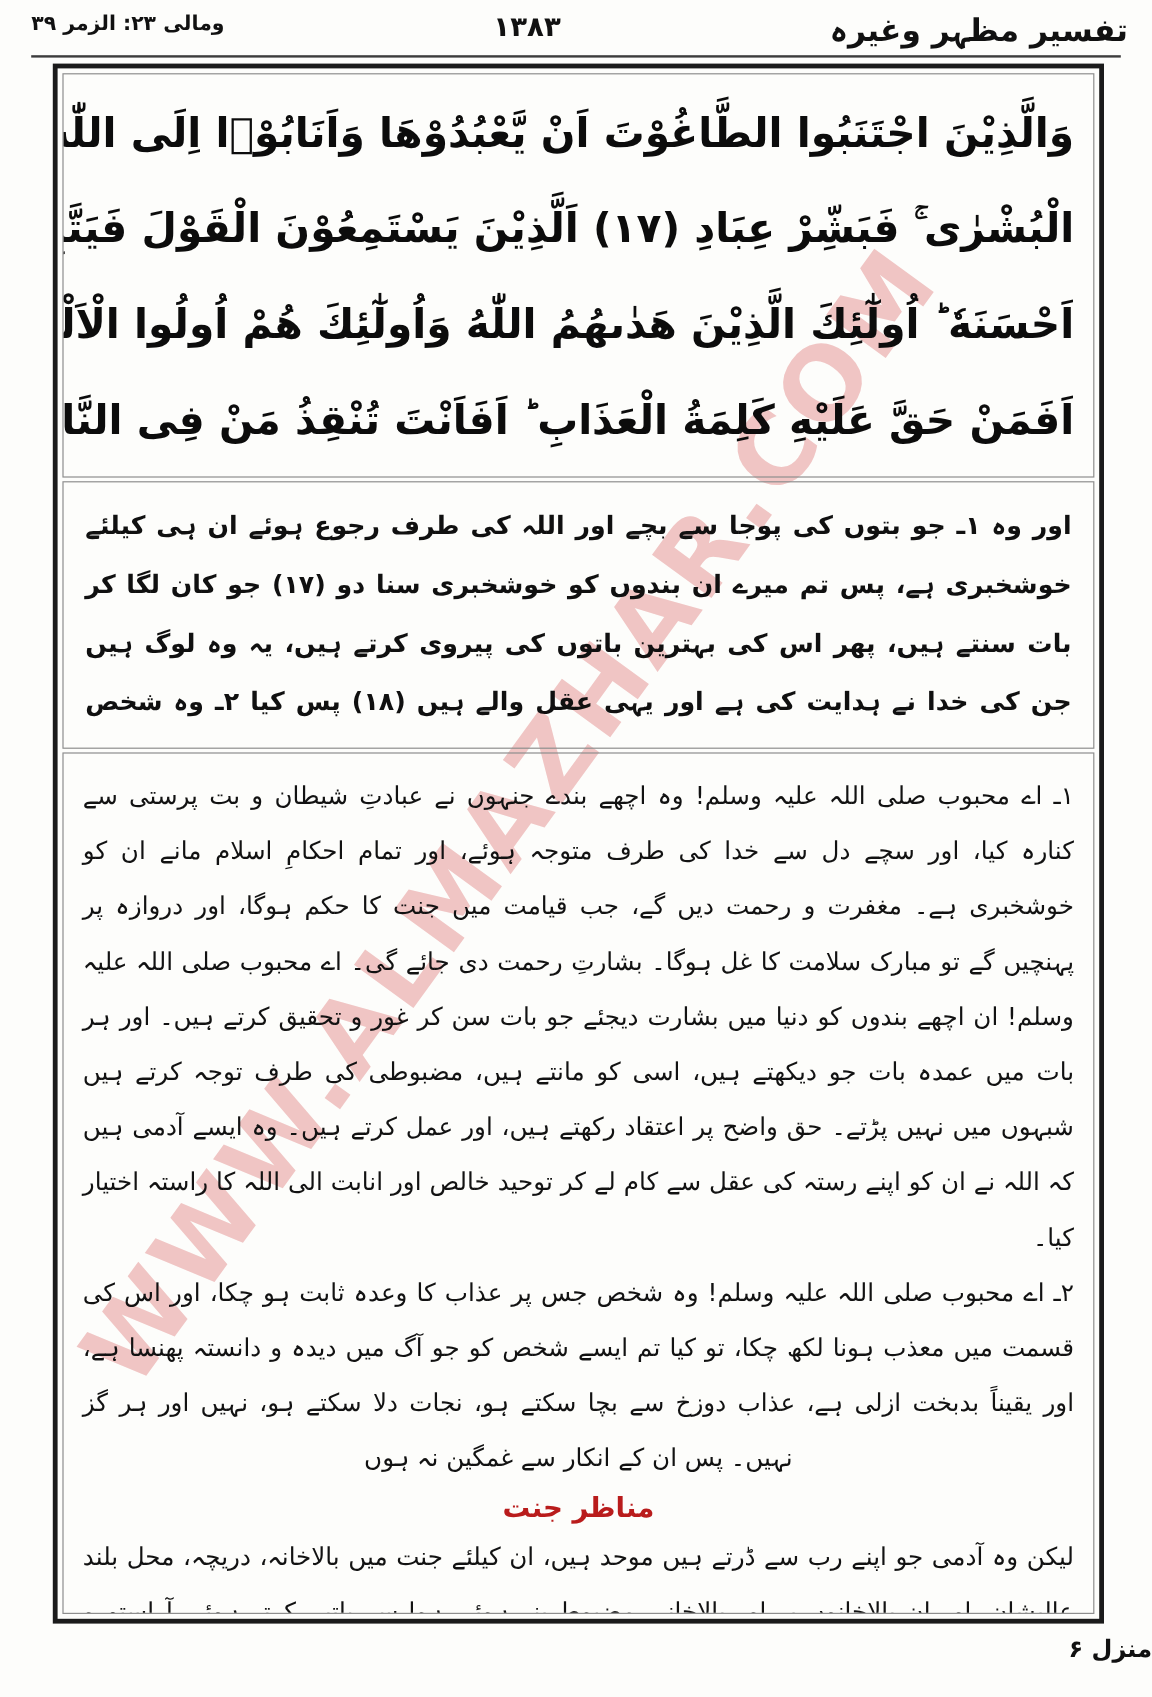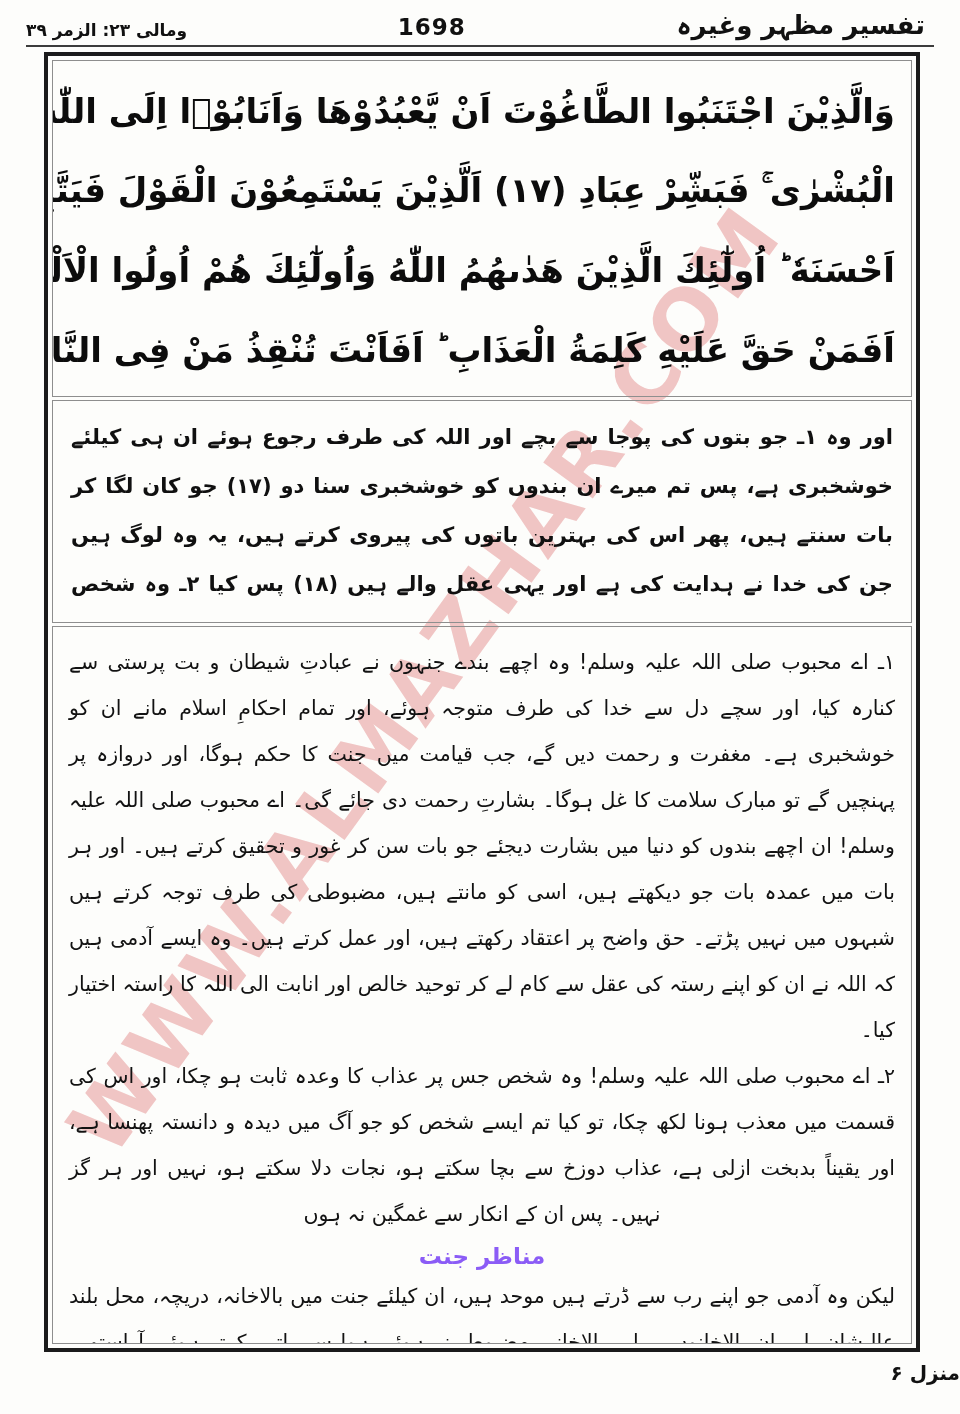--- a/index.html
+++ b/index.html
@@ -24,23 +24,23 @@
     z-index:0;
     pointer-events:none;
     font-family:"DejaVu Sans", sans-serif;
   }
   .layer{position:relative;z-index:1;}
   
   header{
     display:flex;
     flex-direction:row;
     justify-content:space-between;
-    align-items:flex-end;
+    align-items:flex-start;
     direction:ltr;
-    padding:10px 35px 2px 26px;
+    padding:10px 20px 2px 26px;
   }
   .hdr-left{font-size:17px;font-weight:bold;direction:rtl;}
   .hdr-center{font-size:23px;font-weight:bold;direction:rtl;letter-spacing:1px;}
   .hdr-right{font-size:26px;font-weight:bold;direction:rtl;}
   .hrule{
     border:0;border-top:2.5px solid #3c3c3c;
     margin:3px 26px 5px 26px;
   }
   
   .outer-box{
@@ -109,38 +109,38 @@
     color:#121212;
   }
   .commentary-box p.center-last{
     text-align-last:center;
   }
   .commentary-box h3{
     margin:6px 0 4px 0;
     text-align:center;
     font-size:23px;
     font-weight:bold;
-    color:#8b5cf6;
+    color:#b91c1c;
   }
   footer{
     margin-top:9px;
     font-size:20px;
     font-weight:bold;
   }
 </style>
 </head>
 <body>
 
 <div class="watermark">WWW.ALMAZHAR.COM</div>
 
 <div class="layer">
 
   <header>
     <span class="hdr-left">ومالی ۲۳: الزمر ۳۹</span>
-    <span class="hdr-center">1698</span>
+    <span class="hdr-center">۱۳۸۳</span>
     <span class="hdr-right">تفسیر مظہر وغیرہ</span>
   </header>
 
   <hr class="hrule">
 
   <main class="outer-box">
 
     <section class="inner quran-box">
       <div class="q-line">وَالَّذِيْنَ اجْتَنَبُوا الطَّاغُوْتَ اَنْ يَّعْبُدُوْهَا وَاَنَابُوْۤا اِلَى اللّٰهِ لَهُمُ</div>
       <div class="q-line">الْبُشْرٰى ۚ فَبَشِّرْ عِبَادِ (۱۷) اَلَّذِيْنَ يَسْتَمِعُوْنَ الْقَوْلَ فَيَتَّبِعُوْنَ</div>

